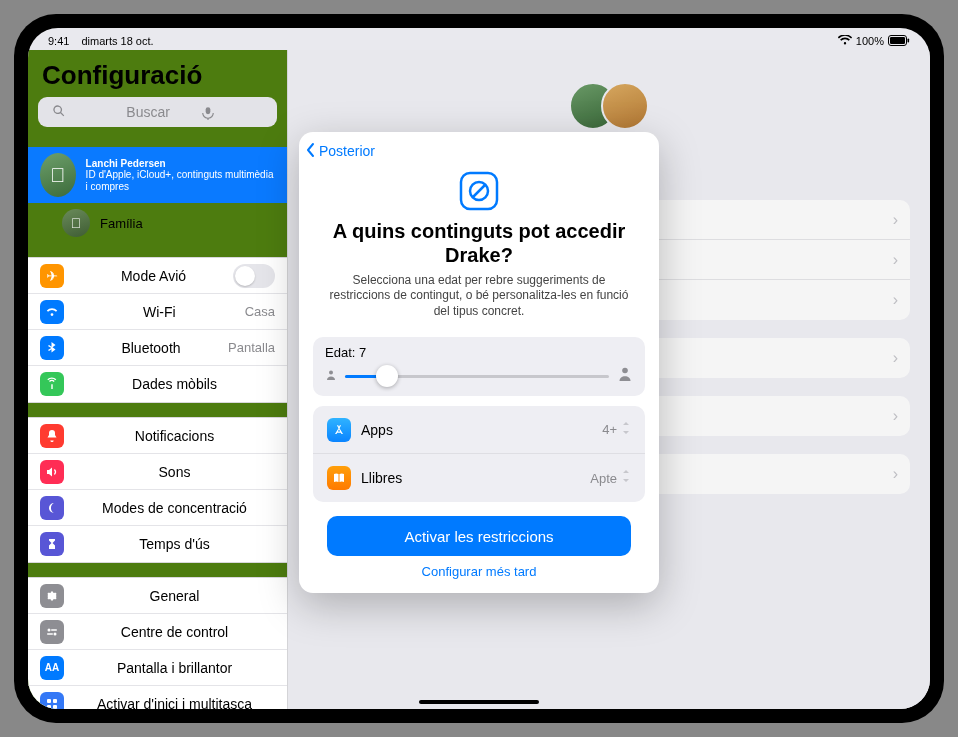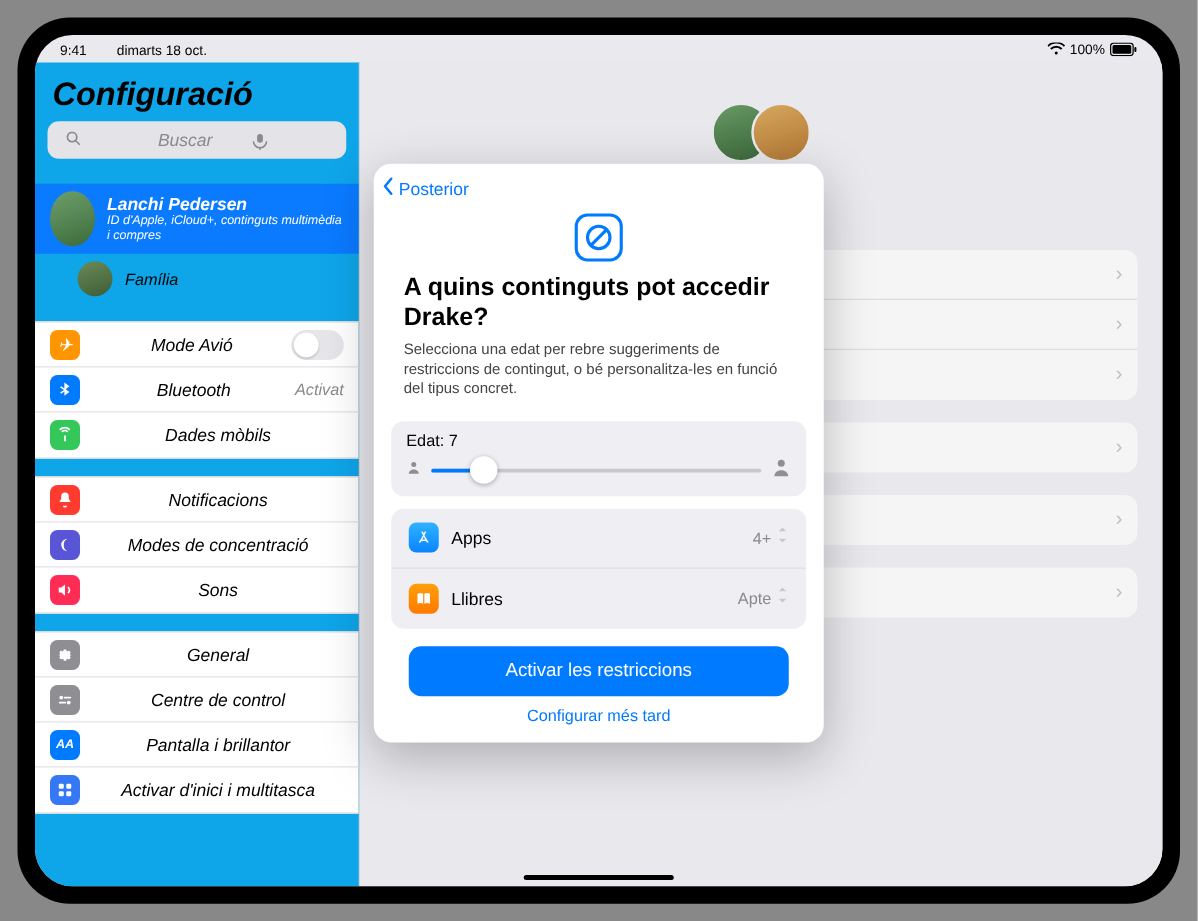--- a/index.html
+++ b/index.html
@@ -19,30 +19,29 @@
     overflow: hidden;
   }
 
   
   .status-bar {
     position: absolute; top: 0; left: 0; right: 0; height: 22px;
     display: flex; justify-content: space-between; align-items: center;
     padding: 4px 20px 0 20px;
     font-size: 11px; font-weight: 500; color: #000;
   }
-  .status-left { display: flex; gap: 24px; }
+  .status-left { display: flex; gap: 12px; }
   .status-right { display: flex; gap: 4px; }
 
   
   .sidebar {
     position: absolute; left: 0; top: 22px; bottom: 0; width: 260px;
-    background: #0ea5e9;
+    background: #4d7c0f;
     border-right: 1px solid #d4d4d7;
     overflow: hidden;
-    font-style: italic;
   }
   .sidebar h1 {
     font-size: 26px; font-weight: 700; color: #000;
     padding: 10px 14px 6px 14px;
   }
   .search-wrap { padding: 0 10px 20px 10px; }
   .search {
     display: flex; align-items: center;
     background: #e3e3e8; border-radius: 9px; height: 30px;
     padding: 0 8px; color: #8a8a8e;
@@ -56,21 +55,21 @@
     padding: 6px 12px;
   }
   .account-row.selected { background: #0a7aff; color: #fff; }
   .account-row .avatar {
     width: 44px; height: 44px; border-radius: 50%;
     background: linear-gradient(160deg,#6d9f6a,#3c6b3b);
     display:flex;align-items:center;justify-content:center;
     color:#fff;font-size:20px;
   }
   .account-row .avatar.small { width: 28px; height: 28px; background: linear-gradient(160deg,#6a8b5a,#3e5c33); font-size:14px; }
-  .account-row .txt .name { font-size: 14px; font-weight: 600; }
+  .account-row .txt .name { font-size: 10px; font-weight: 600; }
   .account-row .txt .sub { font-size: 10px; line-height: 1.2; }
   .account-row.family { padding-left: 34px; }
   .account-row.family .name { font-size: 13px; font-weight: 400; color:#000; }
 
   .section { margin-top: 14px; background: #fff; border-top: 0.5px solid #d8d8dc; border-bottom: 0.5px solid #d8d8dc; }
   .row {
     display: flex; align-items: center; height: 36px;
     padding: 0 12px; border-bottom: 0.5px solid #e4e4e8;
     font-size: 14px; color: #000;
   }
@@ -139,21 +138,21 @@
     pointer-events: auto;
     position: relative;
     top: -6px;
   }
   .modal .back {
     display: flex; align-items: center; gap: 2px;
     color: #007aff; font-size: 14px; padding: 0 10px 4px 6px; cursor:pointer;
   }
   .modal .hero {
     display: flex; flex-direction: column; align-items: center;
-    padding: 4px 24px 8px 24px; text-align: left;
+    padding: 4px 24px 8px 24px; text-align: center;
   }
   .modal .hero .bigicon {
     width: 44px; height: 44px; display:flex;align-items:center;justify-content:center;
     color:#007aff;
   }
   .modal h2 { font-size: 20px; font-weight: 700; color:#000; line-height:1.2; margin-top:6px; }
   .modal .desc { font-size: 12px; color:#444; line-height:1.3; margin-top:6px; }
   .age-card { background:#eeeef3; border-radius:10px; margin:10px 14px 0 14px; padding:8px 12px 10px 12px; }
   .age-card .lbl { font-size:13px; font-weight:500; color:#000; }
   .age-card .sliderrow { display:flex; align-items:center; gap:8px; margin-top:6px; }
@@ -250,27 +249,36 @@
           </div>
       </div>
 
       <div class="section">
         <div class="row">
           <div class="icon ic-airplane">✈</div>
           <div class="label">Mode Avió</div>
           <div class="toggle"></div>
         </div>
         <div class="row">
+          <div class="icon ic-wifi">
+            <svg width="14" height="14" viewBox="0 0 14 14" fill="#fff">
+                <path d="M7 11a1.4 1.4 0 100-2.8A1.4 1.4 0 007 11zM3 6.7a5.7 5.7 0 018 0l1.2-1.2a7.4 7.4 0 00-10.4 0L3 6.7z"></path>
+              </svg>
+          </div>
+          <div class="label">Wi-Fi</div>
+          <div class="value">Casa</div>
+        </div>
+        <div class="row">
           <div class="icon ic-bt">
             <svg width="14" height="14" viewBox="0 0 14 14" fill="#fff">
                 <path d="M6.5 1l4 3-3 2.3 3 2.3-4 3V8.2L4 10 3 9l3.3-2L3 5l1-1 2.5 1.8V1z"></path>
               </svg>
           </div>
           <div class="label">Bluetooth</div>
-          <div class="value">Activat</div>
+          <div class="value">Pantalla</div>
         </div>
         <div class="row">
           <div class="icon ic-cell">
             <svg width="14" height="14" viewBox="0 0 14 14" fill="#fff">
                 <path d="M4 4a4 4 0 015.7 0l-1 1a2.6 2.6 0 00-3.7 0l-1-1zm-1.7-1.7a6.4 6.4 0 019 0l-1 1a5 5 0 00-7 0l-1-1zM6.3 12V7.3h1.4V12H6.3z"></path>
               </svg>
           </div>
           <div class="label">Dades mòbils</div>
         </div>
       </div>
@@ -278,34 +286,42 @@
       <div class="section">
         <div class="row">
           <div class="icon ic-notif">
             <svg width="14" height="14" viewBox="0 0 14 14" fill="#fff">
                 <path d="M7 1a3 3 0 013 3v2l1.5 2.5H2.5L4 6V4a3 3 0 013-3zm0 12a1.7 1.7 0 01-1.7-1.5h3.4A1.7 1.7 0 017 13z"></path>
               </svg>
           </div>
           <div class="label">Notificacions</div>
         </div>
         <div class="row">
+          <div class="icon ic-sons">
+            <svg width="14" height="14" viewBox="0 0 14 14" fill="#fff">
+                <path d="M2 5h2l3-2.5v9L4 9H2V5zm7 0a3 3 0 010 4l.9.9a4.3 4.3 0 000-5.8L9 5z"></path>
+              </svg>
+          </div>
+          <div class="label">Sons</div>
+        </div>
+        <div class="row">
           <div class="icon ic-focus">
             <svg width="14" height="14" viewBox="0 0 14 14" fill="#fff">
                 <path d="M9 2a5 5 0 100 10 5.4 5.4 0 01-3-5 5.4 5.4 0 013-5z"></path>
               </svg>
           </div>
           <div class="label">Modes de concentració</div>
         </div>
         <div class="row">
-          <div class="icon ic-sons">
-            <svg width="14" height="14" viewBox="0 0 14 14" fill="#fff">
-                <path d="M2 5h2l3-2.5v9L4 9H2V5zm7 0a3 3 0 010 4l.9.9a4.3 4.3 0 000-5.8L9 5z"></path>
-              </svg>
-          </div>
-          <div class="label">Sons</div>
+          <div class="icon ic-time">
+            <svg width="14" height="14" viewBox="0 0 14 14" fill="#fff">
+                <path d="M4 2h6v1.5L7.5 6 10 8.5V12H4V8.5L6.5 6 4 3.5V2z"></path>
+              </svg>
+          </div>
+          <div class="label">Temps d'ús</div>
         </div>
       </div>
 
       <div class="section">
         <div class="row">
           <div class="icon ic-general">
             <svg width="14" height="14" viewBox="0 0 14 14" fill="#fff">
                 <path d="M7 9a2 2 0 100-4 2 2 0 000 4zm5.5-2l-1.3-.3a4.3 4.3 0 00-.3-.8l.7-1.1-1.4-1.4-1.1.7a4.3 4.3 0 00-.8-.3L8 2.5H6l-.3 1.3c-.3.1-.5.2-.8.3l-1.1-.7L2.4 4.8l.7 1.1c-.1.3-.2.5-.3.8L1.5 7v0l1.3.3c.1.3.2.5.3.8l-.7 1.1 1.4 1.4 1.1-.7c.3.1.5.2.8.3L6 11.5h2l.3-1.3c.3-.1.5-.2.8-.3l1.1.7 1.4-1.4-.7-1.1c.1-.3.2-.5.3-.8L12.5 7z"></path>
               </svg>
           </div>

